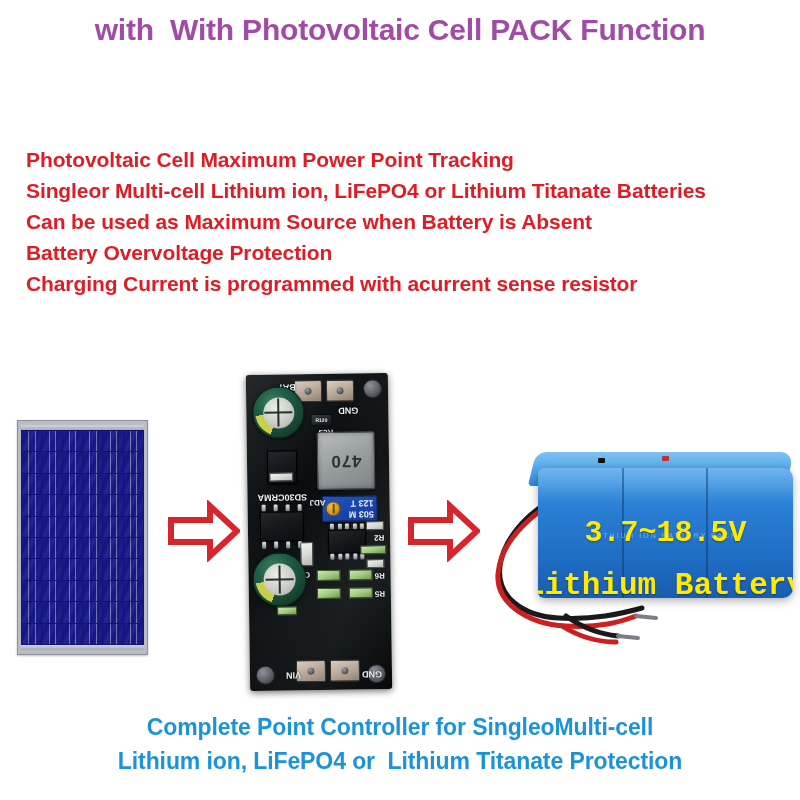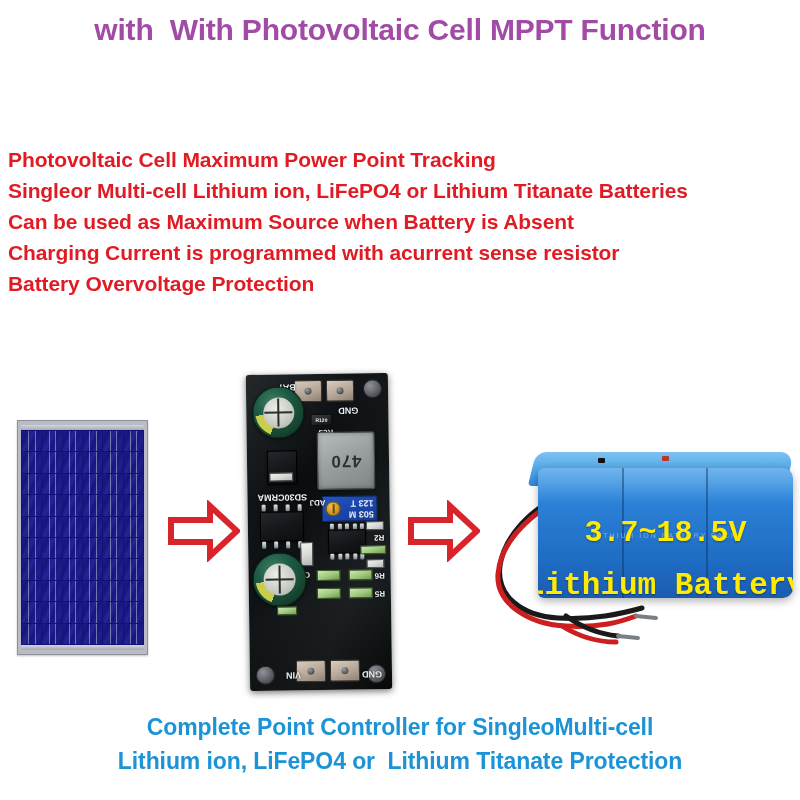--- a/index.html
+++ b/index.html
@@ -38,20 +38,21 @@
     left: 8px; top: 144px;
     width: 790px;
   }
   .feature-line {
     color: #e01b24;
     font-weight: bold;
     font-size: 21px;
     line-height: 31px;
     letter-spacing: -0.1px;
     white-space: pre;
+    margin-left: 18px;
   }
 
   
   .caption {
     position: absolute;
     left: 0; top: 710px;
     width: 800px;
     text-align: center;
   }
   .caption-line {
@@ -334,29 +335,29 @@
     border-radius: 1px;
   }
   .wires { position: absolute; left: 0; top: 0; }
 </style>
 </head>
 <body>
 
 <div id="page">
 
   <div class="title-block">
-    <div class="title-line">with  With Photovoltaic Cell MPPT Function</div>
+    <div class="title-line">with  With Photovoltaic Cell PACK Function</div>
   </div>
 
   <div class="features">
     <div class="feature-line">Photovoltaic Cell Maximum Power Point Tracking</div>
     <div class="feature-line">Singleor Multi-cell Lithium ion, LiFePO4 or Lithium Titanate Batteries</div>
     <div class="feature-line">Can be used as Maximum Source when Battery is Absent</div>
+    <div class="feature-line">Battery Overvoltage Protection</div>
     <div class="feature-line">Charging Current is programmed with acurrent sense resistor</div>
-    <div class="feature-line">Battery Overvoltage Protection</div>
   </div>
 
   <div class="solar-panel">
     <div class="solar-top-strip"></div>
     <div class="solar-grid" id="solar-grid">
         <div class="solar-cell"></div>
         <div class="solar-cell"></div>
         <div class="solar-cell"></div>
         <div class="solar-cell"></div>
         <div class="solar-cell"></div>

